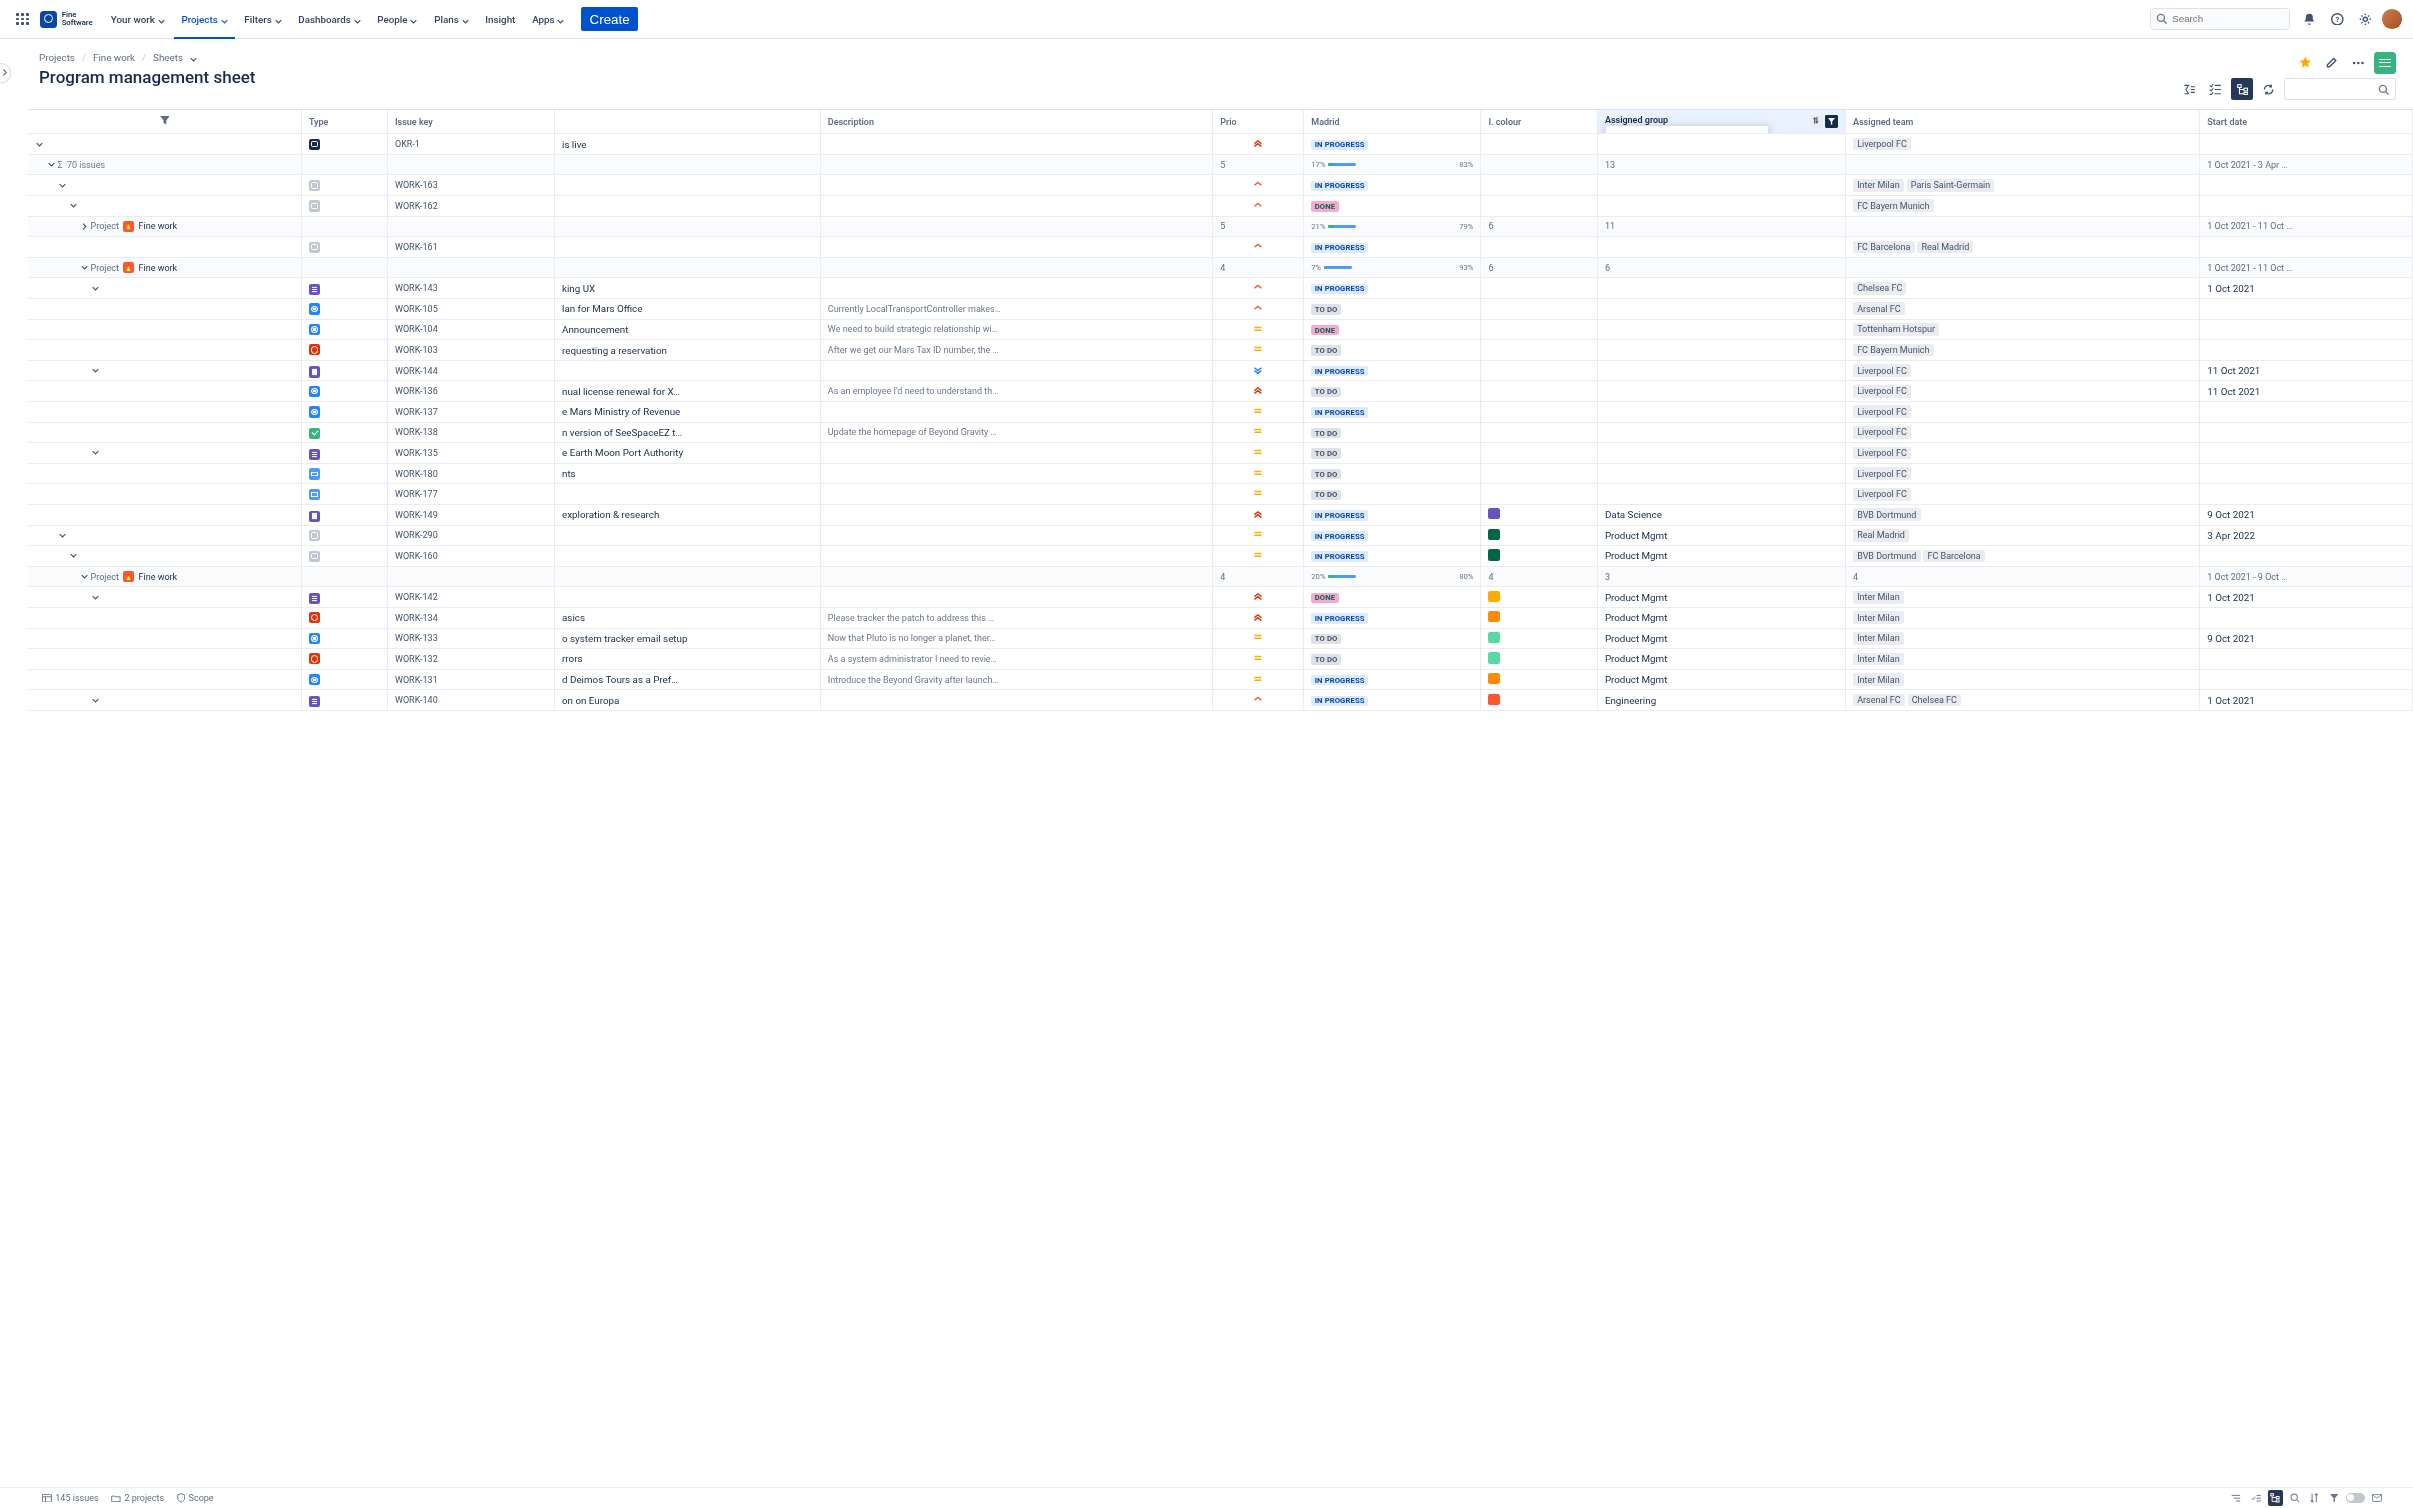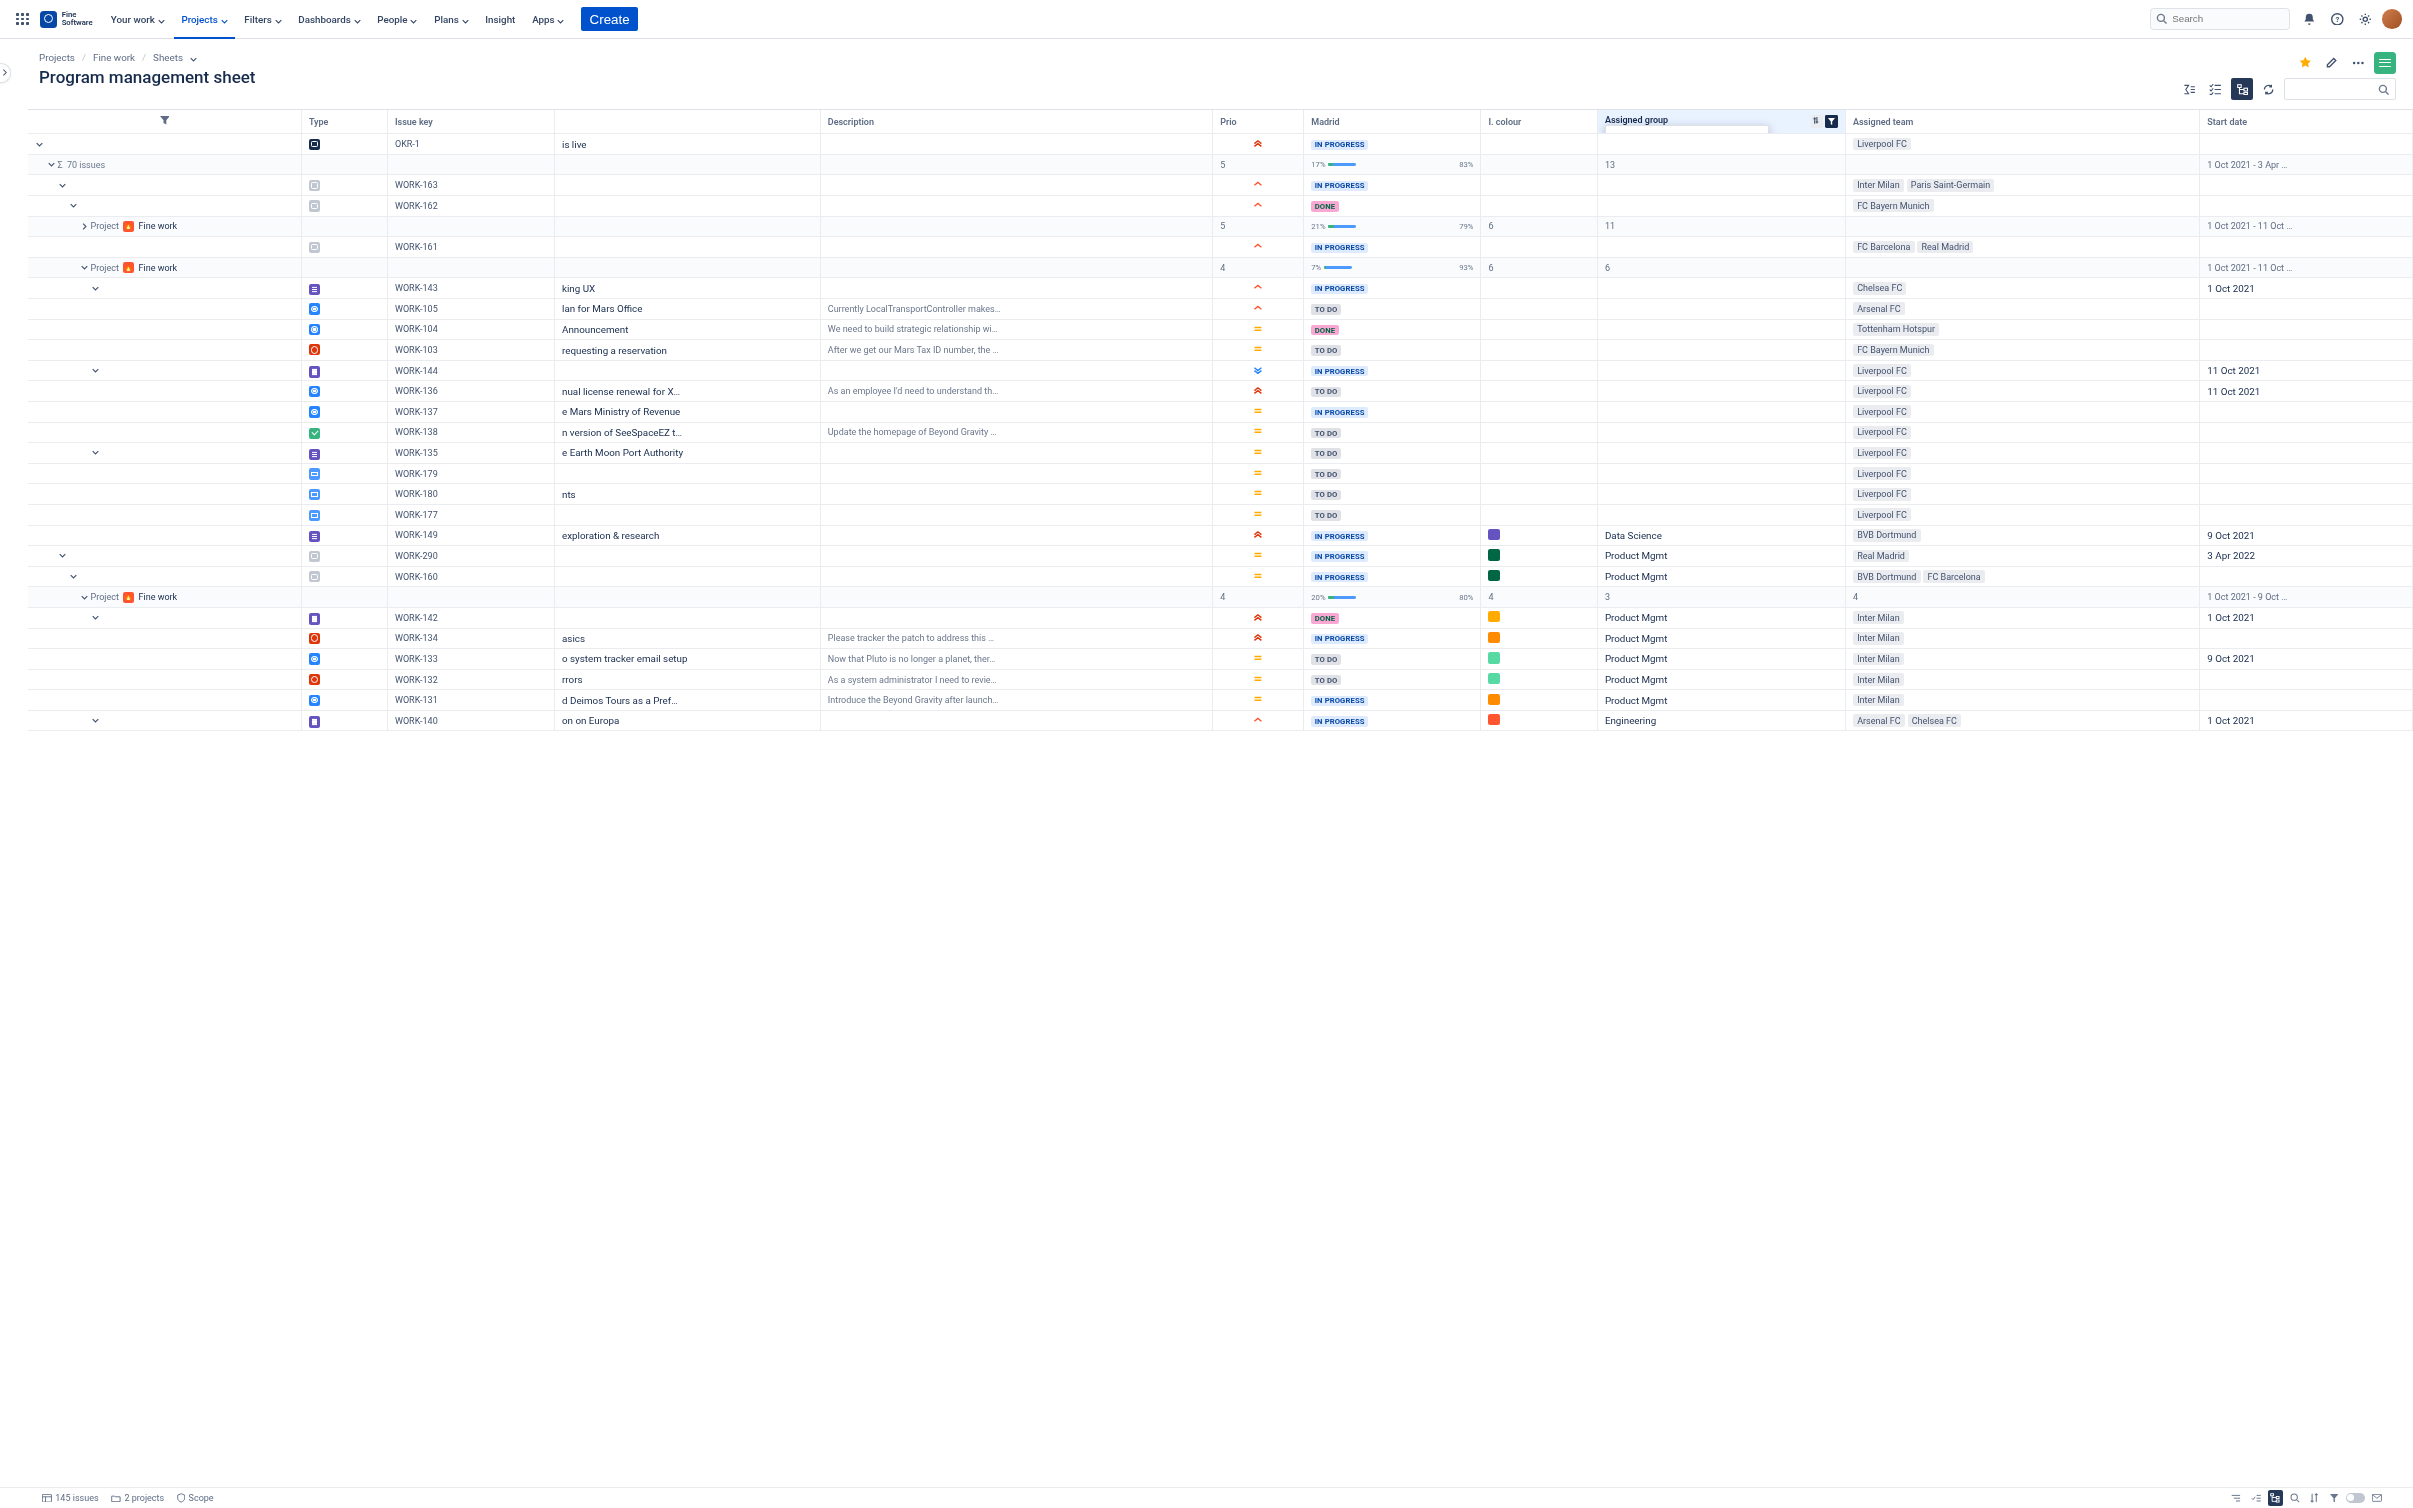--- a/index.html
+++ b/index.html
@@ -753,39 +753,20 @@
             <td></td>
             <td></td>
             <td><span class="chip">Liverpool FC</span></td>
             <td></td>
           </tr>
           <tr>
             <td class="col-hier" style="padding: 0px;">
               <div class="hier" style="padding-left: 73px;"></div>
             </td>
             <td><span class="type-ic ti-sub"></span></td>
-            <td class="issue-key">WORK-179</td>
-            <td></td>
-            <td class="muted"></td>
-            <td><span class="prio p-med">
-                <svg viewBox="0 0 14 14">
-                  <path d="M2 5h10M2 9h10" stroke="currentColor" stroke-width="2"></path>
-                </svg>
-              </span></td>
-            <td><span class="lozenge lz-todo">TO DO</span></td>
-            <td></td>
-            <td></td>
-            <td><span class="chip">Liverpool FC</span></td>
-            <td></td>
-          </tr>
-          <tr>
-            <td class="col-hier" style="padding: 0px;">
-              <div class="hier" style="padding-left: 73px;"></div>
-            </td>
-            <td><span class="type-ic ti-sub"></span></td>
             <td class="issue-key">WORK-180</td>
             <td>nts</td>
             <td class="muted"></td>
             <td><span class="prio p-med">
                 <svg viewBox="0 0 14 14">
                   <path d="M2 5h10M2 9h10" stroke="currentColor" stroke-width="2"></path>
                 </svg>
               </span></td>
             <td><span class="lozenge lz-todo">TO DO</span></td>
             <td></td>

